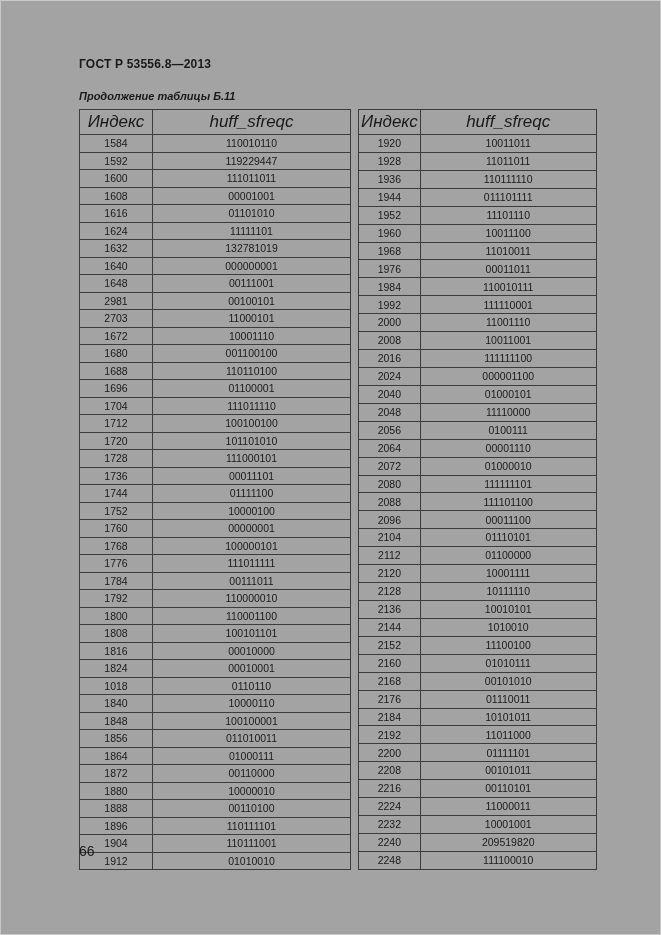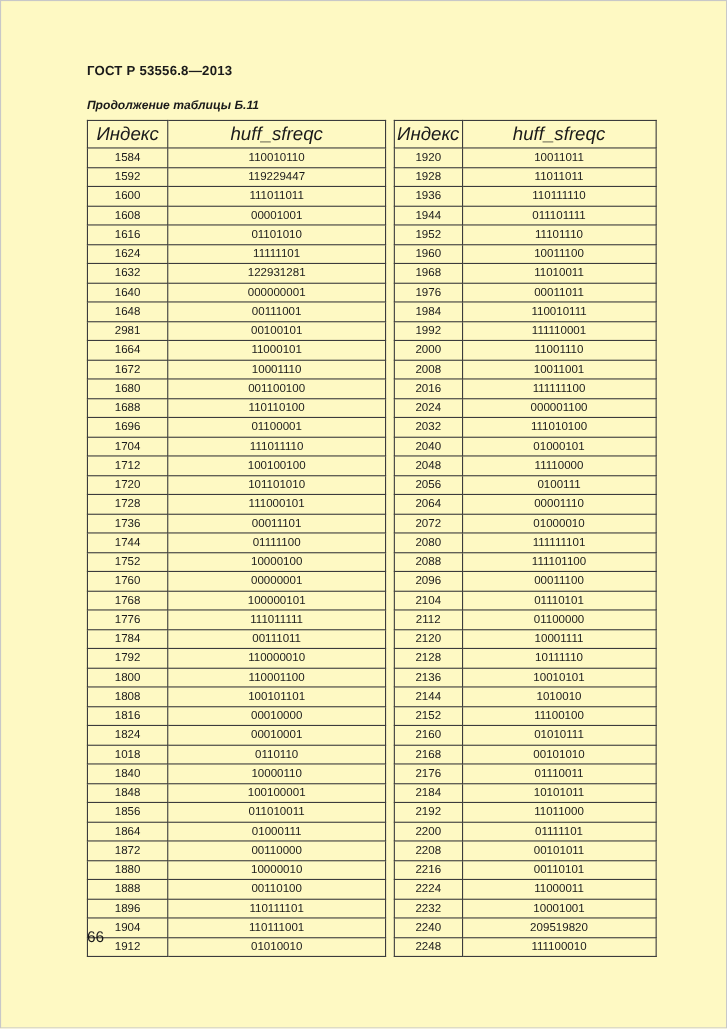--- a/index.html
+++ b/index.html
@@ -1,20 +1,20 @@
 <!DOCTYPE html>
 <html><head>
 <meta charset="utf-8">
 <style>
   html, body { margin: 0; padding: 0; background: #ffffff; }
   .page {
     position: relative;
     width: 659px;
     height: 933px;
-    background: #fef9c3;
+    background: #a3a3a3;
     border: 1px solid #c8c8c8;
     font-family: "Liberation Sans", sans-serif;
     color: #1a1a1a;
     overflow: hidden;
   }
   .doc-header {
     position: absolute;
     left: 78px;
     top: 56px;
     font-size: 12px;
@@ -107,36 +107,36 @@
           <tr>
             <td>1616</td>
             <td>01101010</td>
           </tr>
           <tr>
             <td>1624</td>
             <td>11111101</td>
           </tr>
           <tr>
             <td>1632</td>
-            <td>122931281</td>
+            <td>132781019</td>
           </tr>
           <tr>
             <td>1640</td>
             <td>000000001</td>
           </tr>
           <tr>
             <td>1648</td>
             <td>00111001</td>
           </tr>
           <tr>
             <td>2981</td>
             <td>00100101</td>
           </tr>
           <tr>
-            <td>1664</td>
+            <td>2703</td>
             <td>11000101</td>
           </tr>
           <tr>
             <td>1672</td>
             <td>10001110</td>
           </tr>
           <tr>
             <td>1680</td>
             <td>001100100</td>
           </tr>
@@ -317,24 +317,20 @@
           </tr>
           <tr>
             <td>2016</td>
             <td>111111100</td>
           </tr>
           <tr>
             <td>2024</td>
             <td>000001100</td>
           </tr>
           <tr>
-            <td>2032</td>
-            <td>111010100</td>
-          </tr>
-          <tr>
             <td>2040</td>
             <td>01000101</td>
           </tr>
           <tr>
             <td>2048</td>
             <td>11110000</td>
           </tr>
           <tr>
             <td>2056</td>
             <td>0100111</td>

